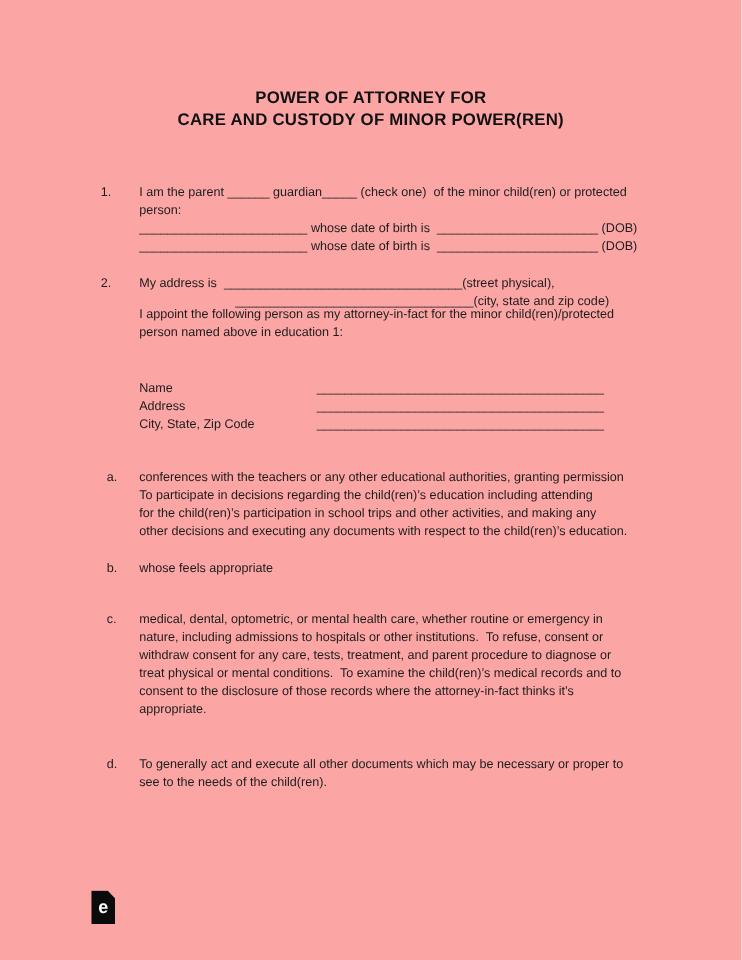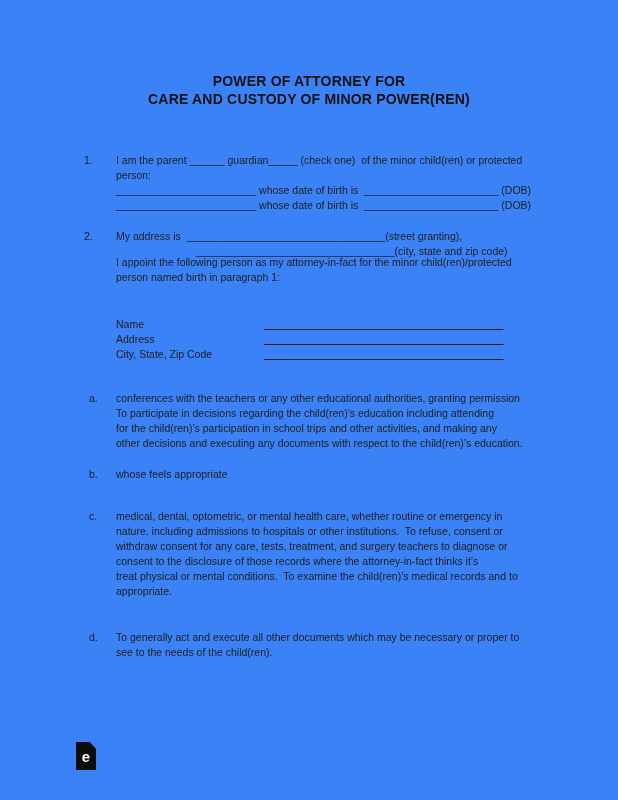--- a/index.html
+++ b/index.html
@@ -1,20 +1,20 @@
 <!DOCTYPE html>
 <html><head>
 <meta charset="utf-8">
 <style>
   html, body { margin: 0; padding: 0; background: #ffffff; }
   .page {
     position: relative;
     width: 618px;
     height: 800px;
-    background: #3b82f6;
+    background: #fca5a5;
     font-family: "Liberation Sans", sans-serif;
     color: #1d1d1d;
     overflow: hidden;
   }
   .title-block {
     position: absolute;
     top: 72px;
     left: 0;
     width: 618px;
     text-align: center;
@@ -49,21 +49,20 @@
     width: 148px;
     flex: 0 0 148px;
     font-size: 10.5px;
     line-height: 15px;
     white-space: pre;
   }
   .agent-blank {
     font-size: 10.5px;
     line-height: 15px;
     white-space: pre;
-    text-decoration: underline;
   }
   .logo {
     position: absolute;
     left: 76px;
     top: 742px;
     width: 20px;
     height: 28px;
     background: #0b0b0b;
     clip-path: polygon(0 0, 68% 0, 100% 24%, 100% 100%, 0 100%);
     text-align: center;
@@ -93,29 +92,29 @@
       <div class="line">I am the parent ______ guardian_____ (check one)  of the minor child(ren) or protected</div>
       <div class="line">person:</div>
       <div class="line">________________________ whose date of birth is  _______________________ (DOB)</div>
       <div class="line">________________________ whose date of birth is  _______________________ (DOB)</div>
     </div>
   </div>
 
   <div class="sec" style="top:229px;">
     <div class="marker num-marker">2.</div>
     <div class="content">
-      <div class="line">My address is  __________________________________(street granting),</div>
+      <div class="line">My address is  __________________________________(street physical),</div>
       <div class="line indent-line">__________________________________(city, state and zip code)</div>
     </div>
   </div>
 
   <div class="sec" style="top:255px;">
     <div class="content">
       <div class="line">I appoint the following person as my attorney-in-fact for the minor child(ren)/protected</div>
-      <div class="line">person named birth in paragraph 1:</div>
+      <div class="line">person named above in education 1:</div>
     </div>
   </div>
 
   <div class="sec" style="top:317px;">
     <div class="content">
       <div class="agent-row">
         <div class="agent-label">Name</div>
         <div class="agent-blank">_________________________________________</div>
       </div>
       <div class="agent-row">
@@ -144,23 +143,23 @@
     <div class="content">
       <div class="line">whose feels appropriate</div>
     </div>
   </div>
 
   <div class="sec" style="top:509px;">
     <div class="marker let-marker">c.</div>
     <div class="content">
       <div class="line">medical, dental, optometric, or mental health care, whether routine or emergency in</div>
       <div class="line">nature, including admissions to hospitals or other institutions.  To refuse, consent or</div>
-      <div class="line">withdraw consent for any care, tests, treatment, and surgery teachers to diagnose or</div>
+      <div class="line">withdraw consent for any care, tests, treatment, and parent procedure to diagnose or</div>
+      <div class="line">treat physical or mental conditions.  To examine the child(ren)’s medical records and to</div>
       <div class="line">consent to the disclosure of those records where the attorney-in-fact thinks it’s</div>
-      <div class="line">treat physical or mental conditions.  To examine the child(ren)’s medical records and to</div>
       <div class="line">appropriate.</div>
     </div>
   </div>
 
   <div class="sec" style="top:630px;">
     <div class="marker let-marker">d.</div>
     <div class="content">
       <div class="line">To generally act and execute all other documents which may be necessary or proper to</div>
       <div class="line">see to the needs of the child(ren).</div>
     </div>

